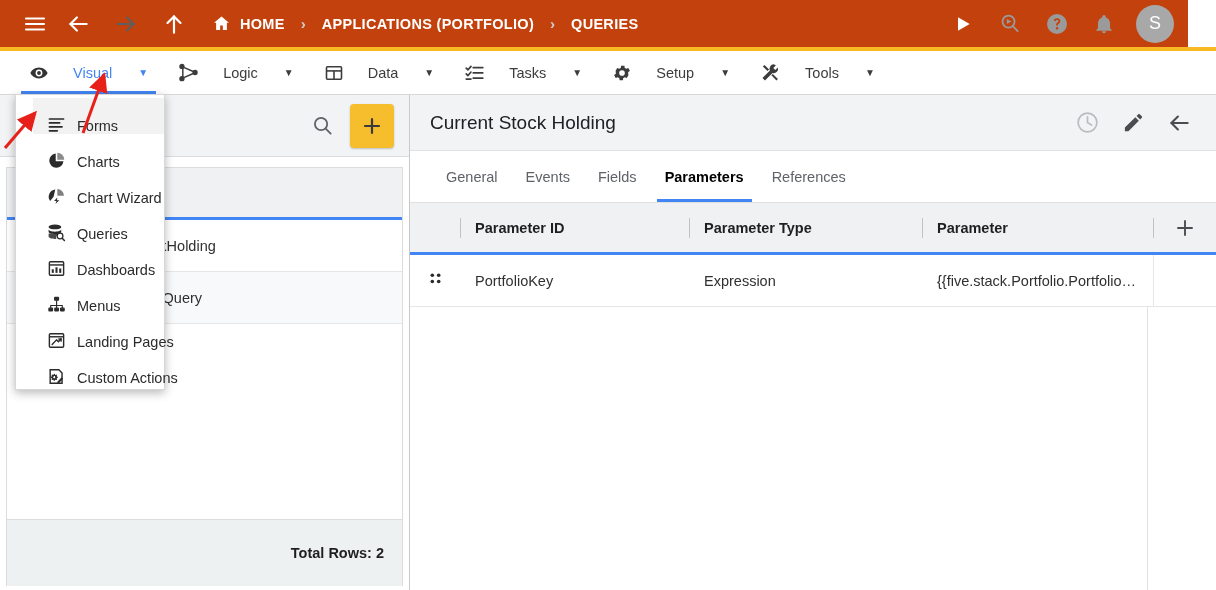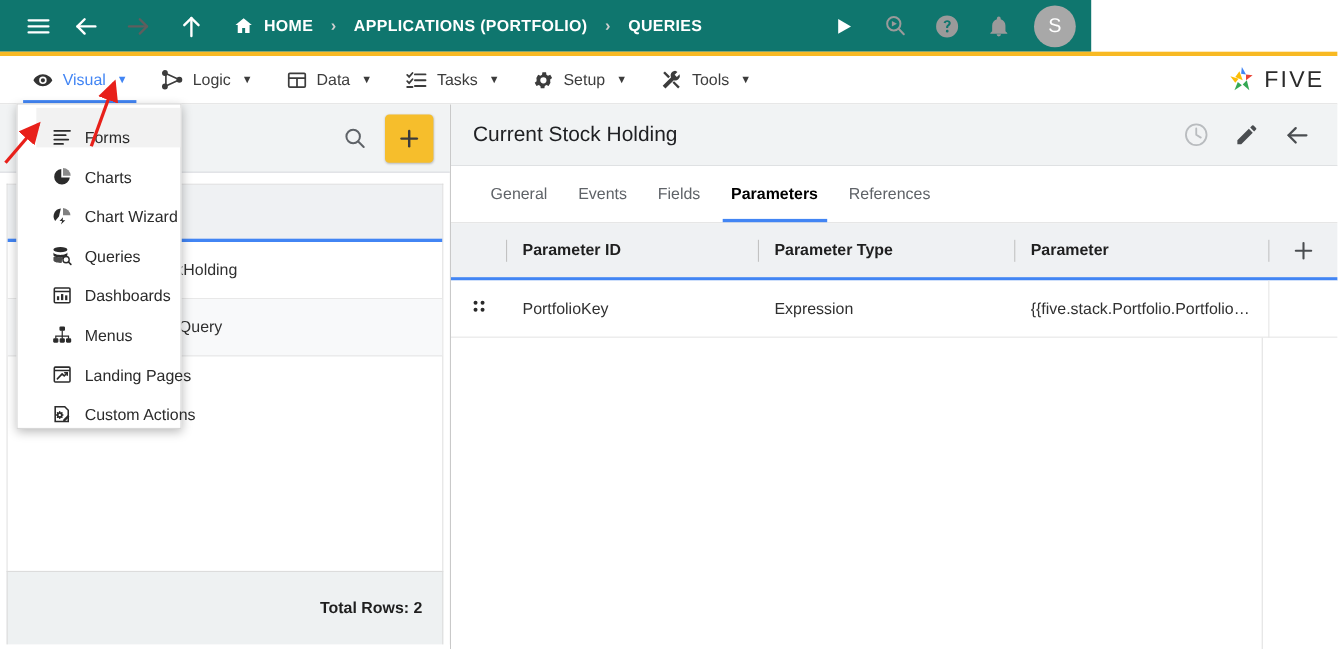--- a/index.html
+++ b/index.html
@@ -6,22 +6,22 @@
   html, body {
     width: 1216px; height: 590px;
     font-family: "Liberation Sans", sans-serif;
     background: #ffffff;
     overflow: hidden;
   }
   .app { position: relative; width: 1216px; height: 590px; background:#fff; }
 
   
   .topbar {
-    position: absolute; left:0; top:0; width:992px; height:47px;
-    background:#0f766e;
+    position: absolute; left:0; top:0; width:1188px; height:47px;
+    background:#c2410c;
     display:flex; align-items:center;
   }
   .topbar-accent {
     position:absolute; left:0; top:47px; width:1216px; height:4px;
     background:#F8B923;
   }
   .tb-icon {
     width:38px; height:47px; display:flex; align-items:center; justify-content:center;
     color:#ffffff; flex:0 0 auto;
   }
@@ -47,21 +47,21 @@
     font-size:18px; margin-left:9px; flex:0 0 auto;
   }
 
   
   .menubar {
     position:absolute; left:0; top:51px; width:1216px; height:44px;
     background:#ffffff; border-bottom:1px solid #d8d8d8;
     display:flex; align-items:center; padding-left:14px;
   }
   .menu-item {
-    display:flex; align-items:center; gap:8px;
+    display:flex; align-items:center; gap:24px;
     height:43px; padding:0 15px; position:relative;
     color:#3c3c3c; font-size:14.5px; cursor:pointer; white-space:nowrap;
   }
   .menu-item .mi-ico { display:flex; align-items:center; color:#3c3c3c; }
   .menu-item .caret { font-size:10px; margin-left:2px; }
   .menu-item.active { color:#4285F4; }
   .menu-item.active .mi-ico { color:#333; }
   .menu-item.active::after {
     content:""; position:absolute; left:7px; right:7px; bottom:0;
     height:3px; background:#4285F4;
@@ -345,33 +345,20 @@
           <path d="M3.3 5.1 5.1 3.3l5.3 5.3-1.8 1.8zM15.6 2.6a5 5 0 0 0-4.2 7.1l-8.6 8.6 2.9 2.9 8.6-8.6a5 5 0 0 0 6.1-6.4l-2.9 2.9-2.3-2.3 2.9-2.9a5 5 0 0 0-2.5-1.3z"></path>
           <path d="M14.6 13.6 13 15.2l5.8 5.8 1.7-1.7z"></path>
         </svg>
       </span>
       <span>Tools</span>
       <span class="caret">▼</span>
     </div>
 
     <div class="menu-spacer"></div>
 
-    <div class="five-logo">
-      <span style="display:flex;">
-        <svg width="30" height="30" viewBox="0 0 40 40">
-          <polygon points="20,4 25,13 19,12" fill="#4285F4"></polygon>
-          <polygon points="33,14 25,20 25,13" fill="#EA4335"></polygon>
-          <polygon points="29,32 21,25 26,20" fill="#34A853"></polygon>
-          <polygon points="11,32 15,22 20,26" fill="#34A853"></polygon>
-          <polygon points="6,15 16,18 12,23" fill="#FBBC05"></polygon>
-          <polygon points="17,9 21,20 12,16" fill="#FBBC05"></polygon>
-        </svg>
-      </span>
-      <span class="five-word">FIVE</span>
-    </div>
   </div>
 
   <div class="main">
 
     <div class="left-pane">
       <div class="left-toolbar">
         <div class="search-btn">
           <svg width="23" height="23" viewBox="0 0 24 24" fill="none" stroke="currentColor" stroke-width="1.9" stroke-linecap="round">
             <circle cx="10.5" cy="10.5" r="6.4"></circle>
               <line x1="15.3" y1="15.3" x2="20.5" y2="20.5"></line>

